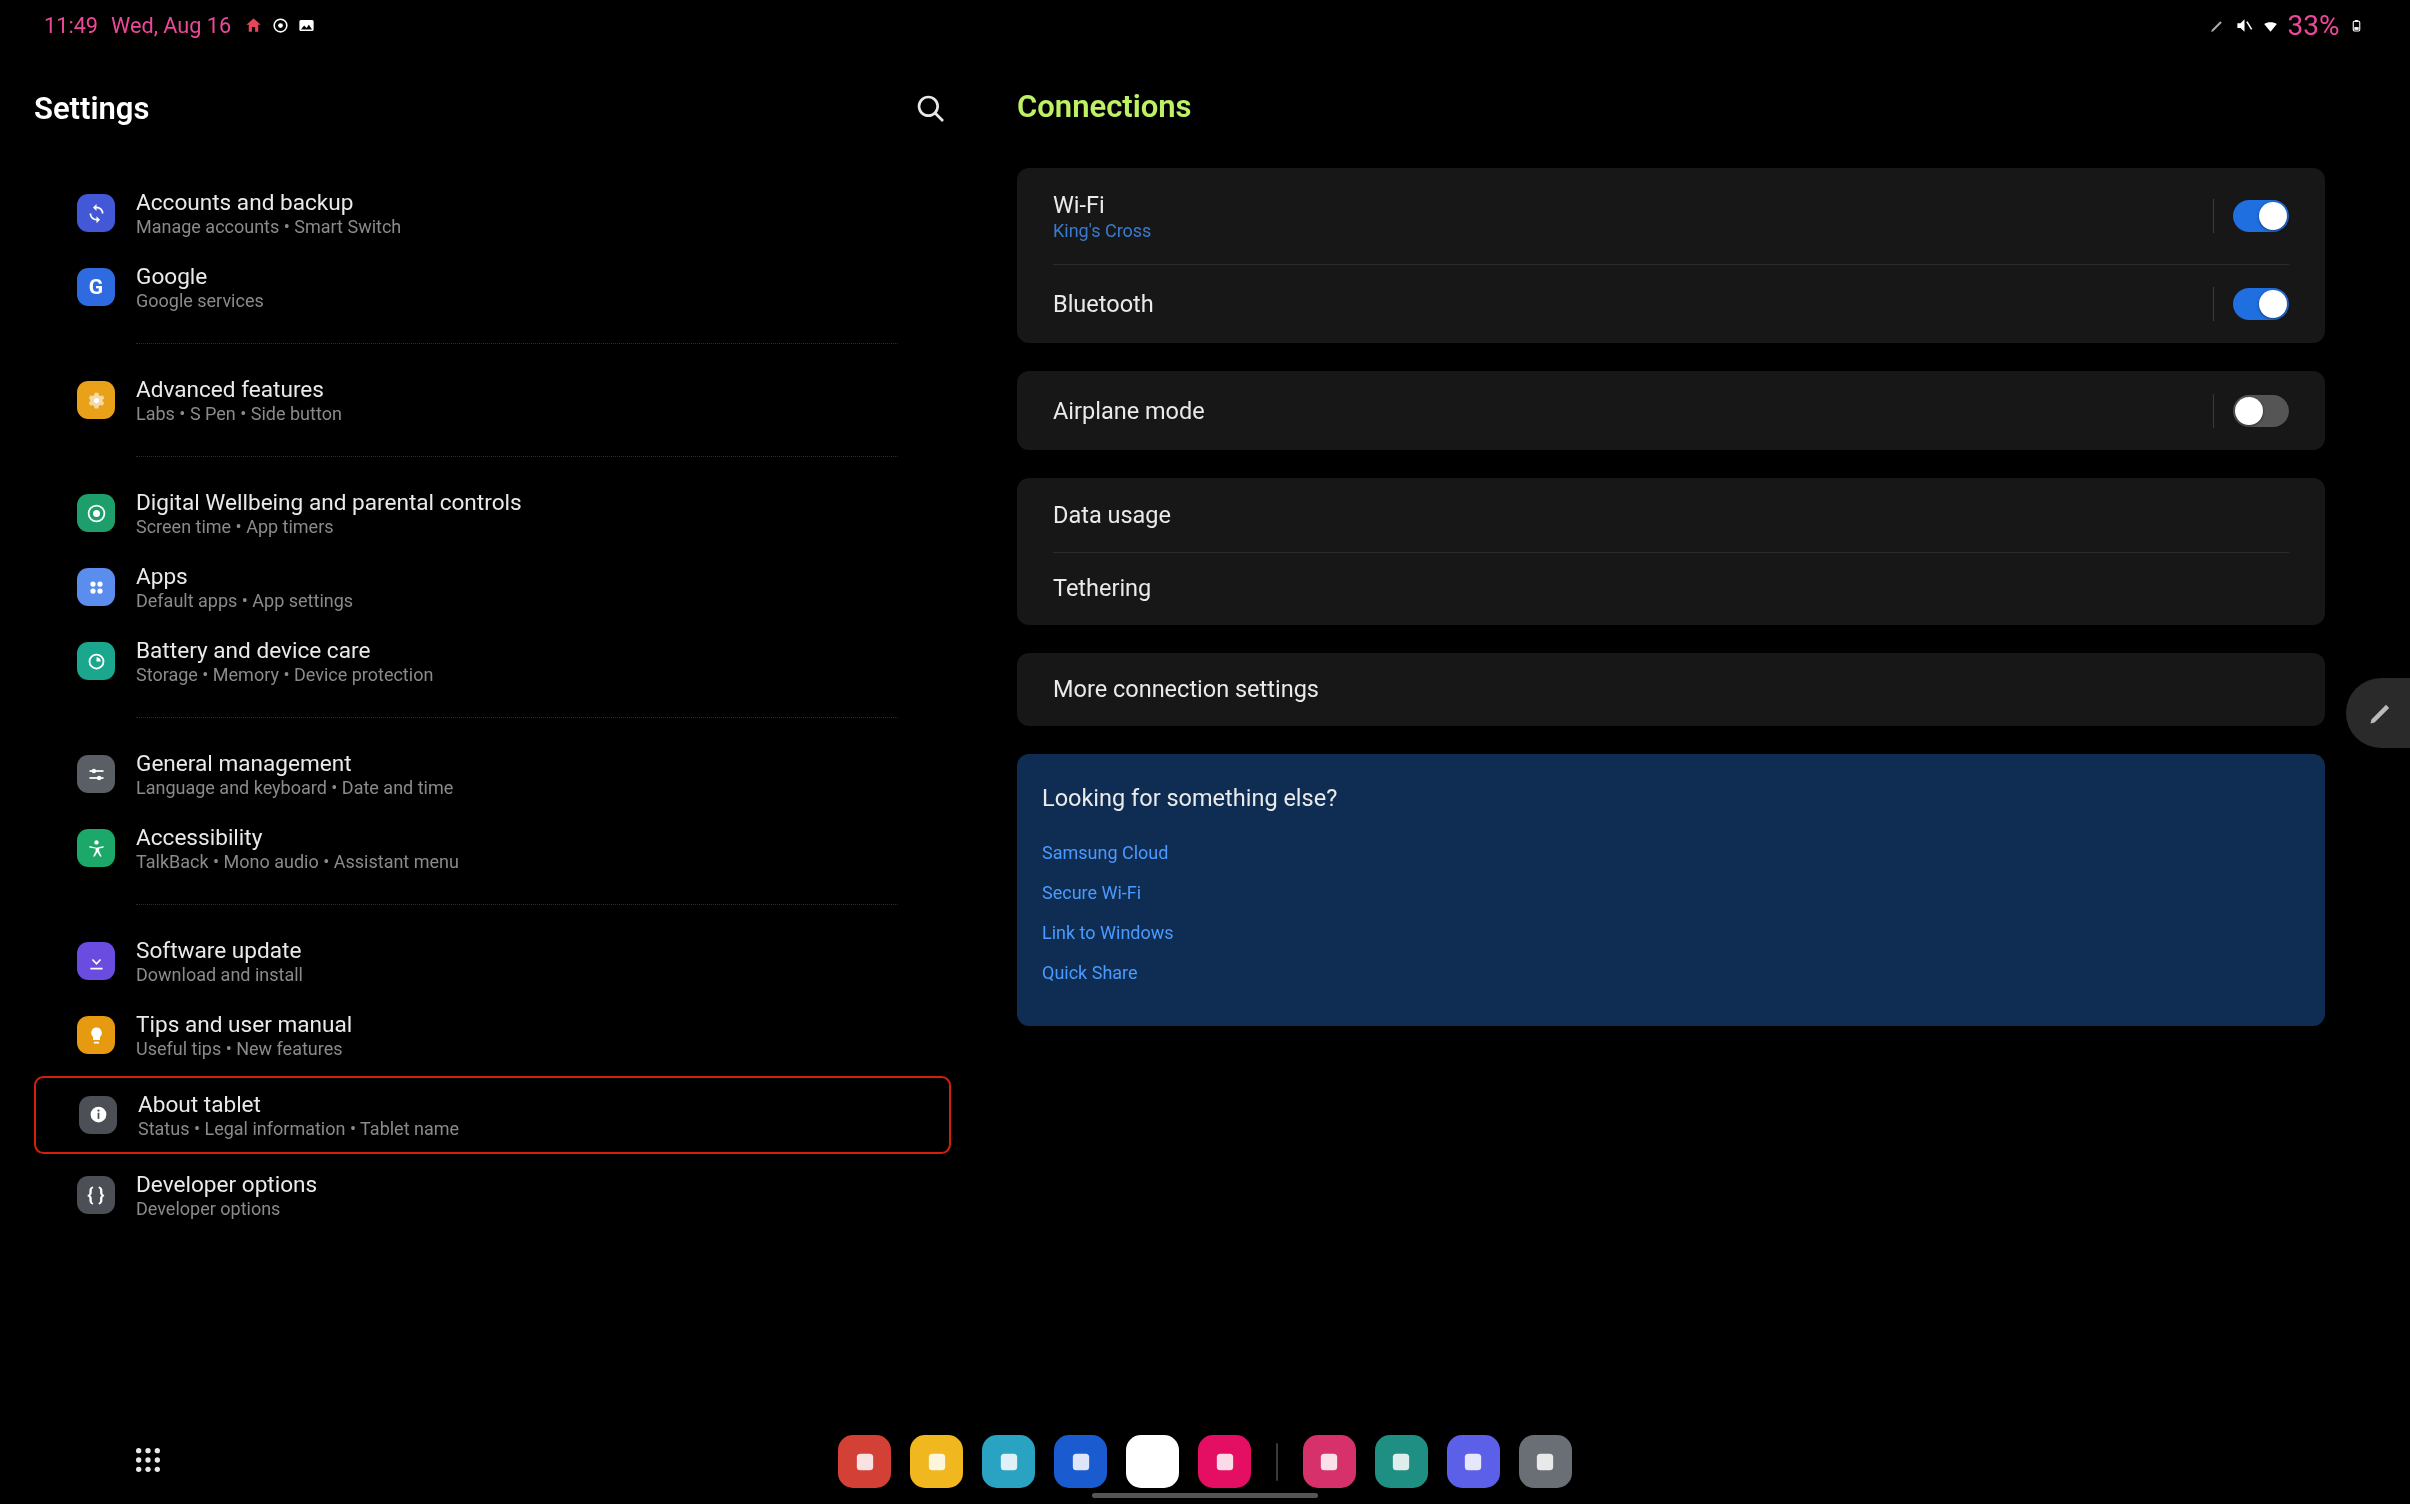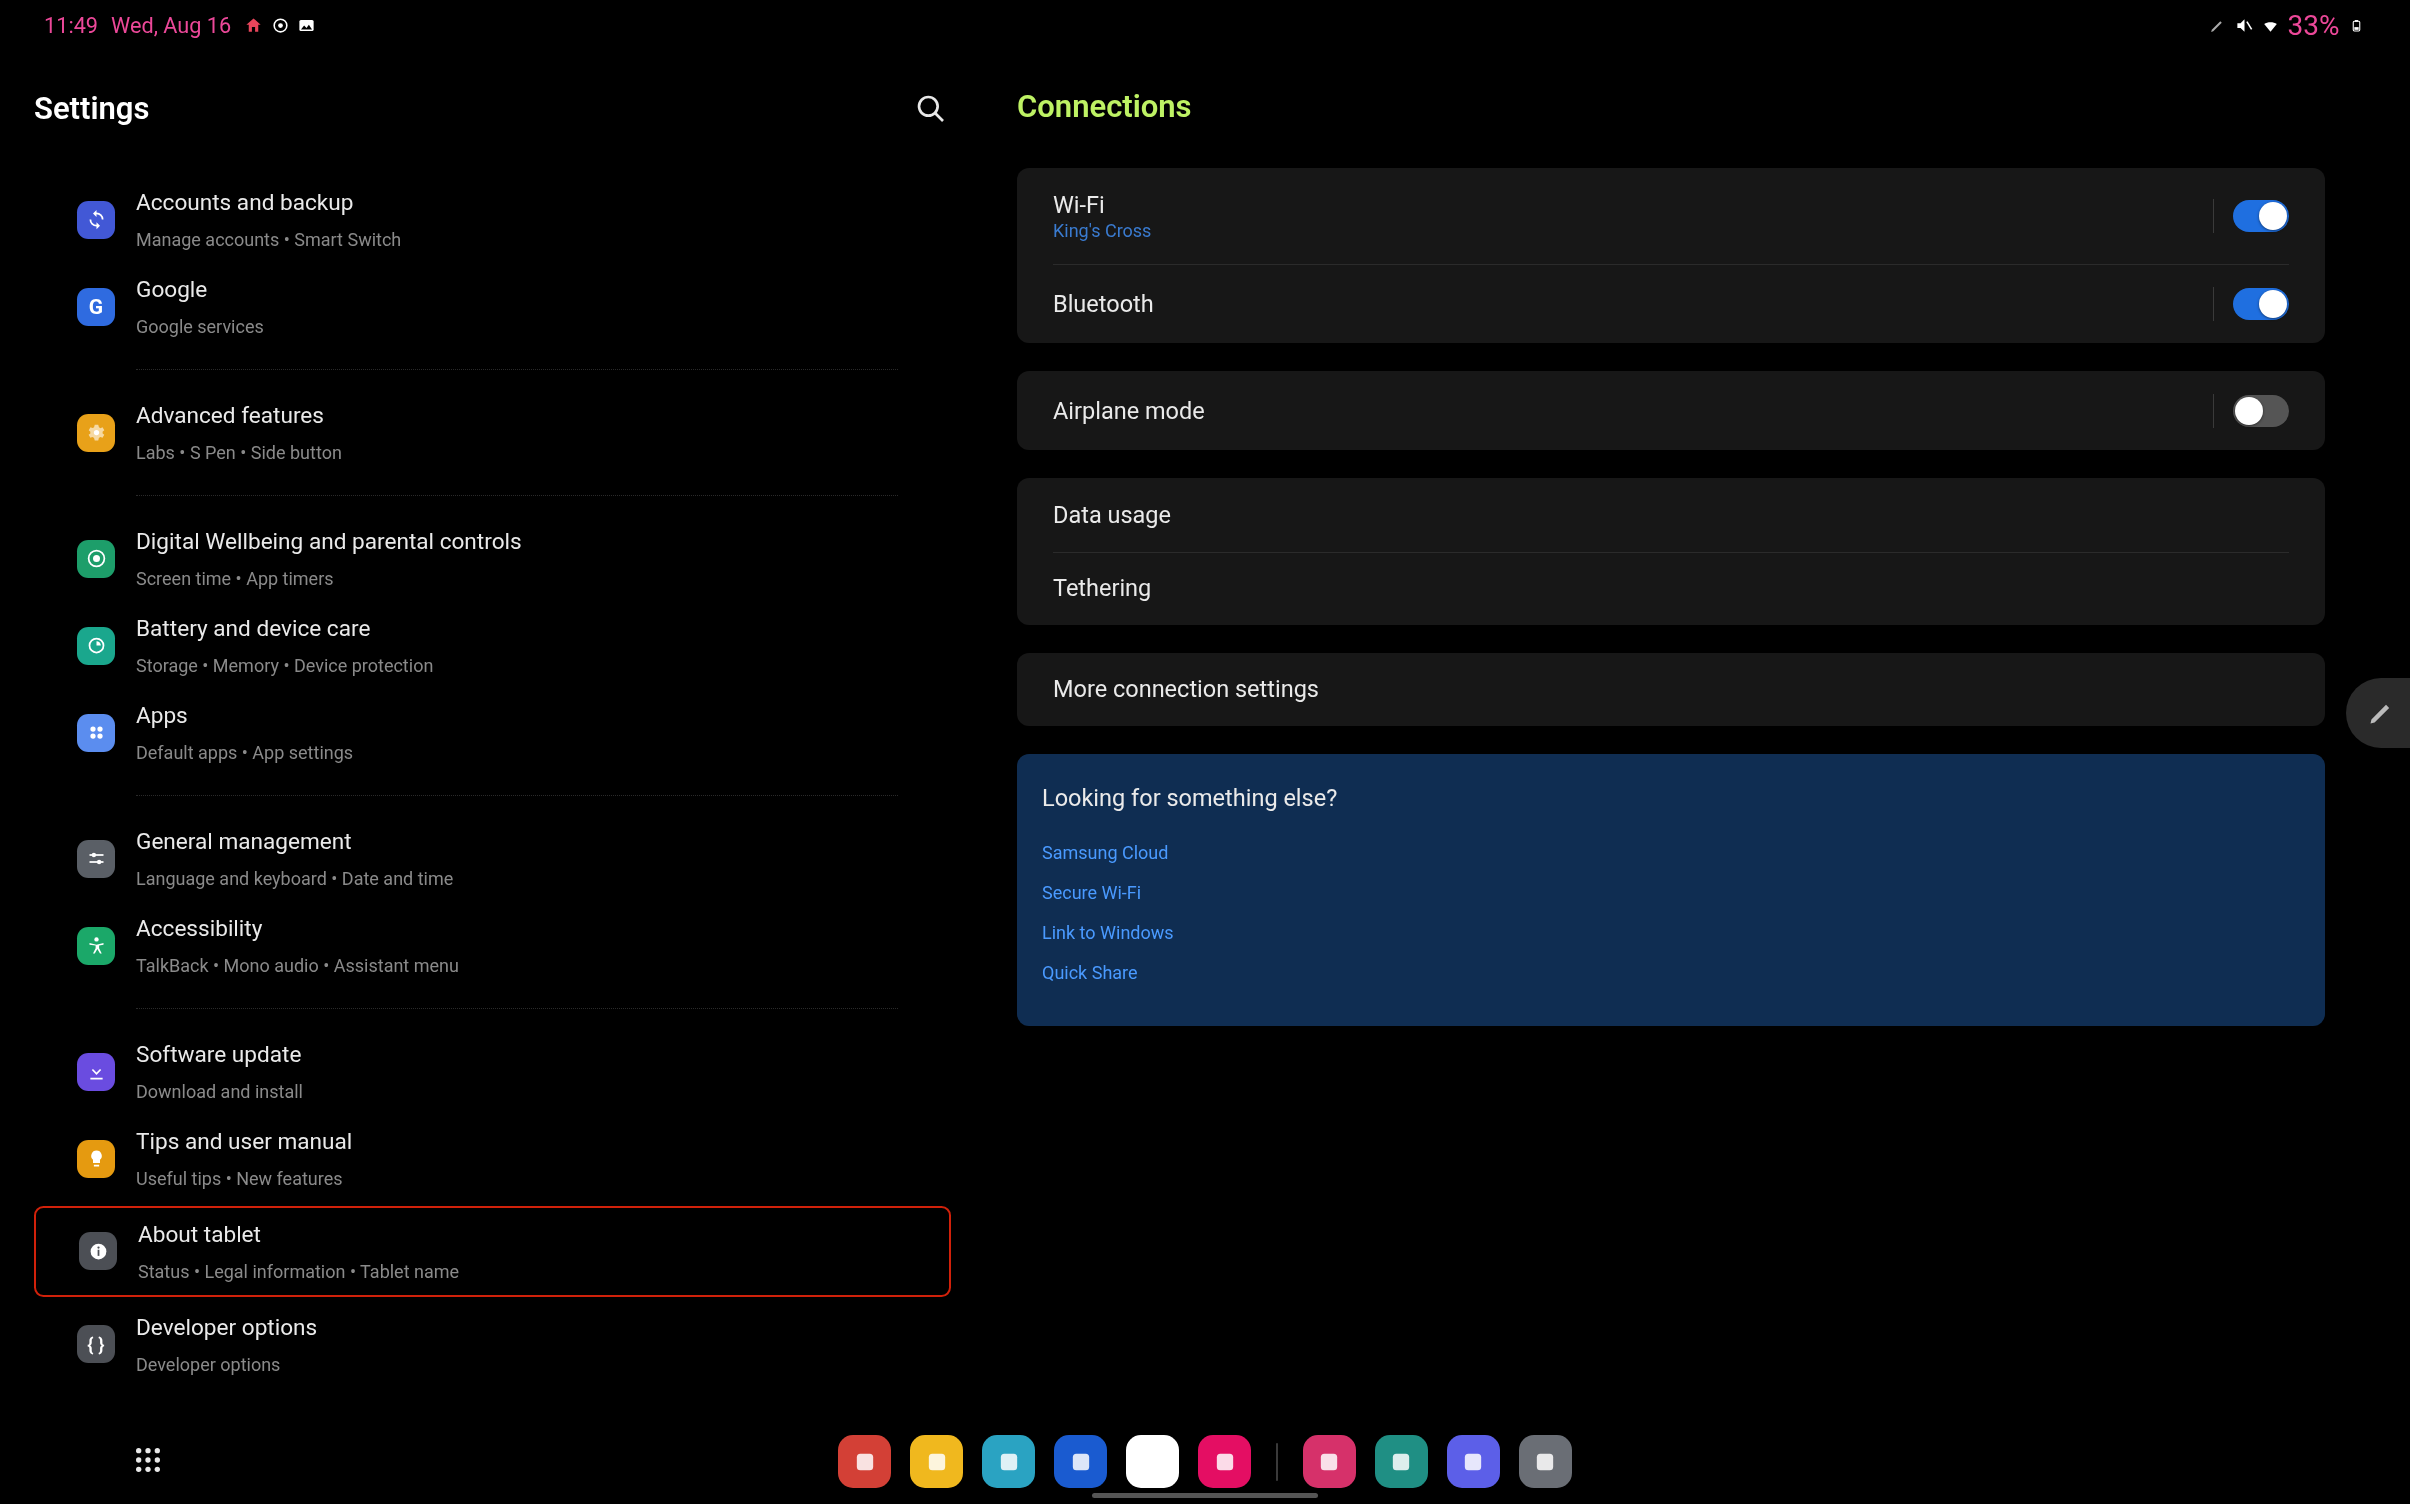--- a/index.html
+++ b/index.html
@@ -18,21 +18,21 @@
   .right-pane { flex: 1; padding: 0 85px 0 28px; }
   
   .left-header { display: flex; align-items: center; justify-content: space-between; padding: 32px 0 47px 0; }
   .left-title { font-size: 31px; font-weight: 600; color: #fff; }
   .search-btn { width: 41px; height: 41px; display: flex; align-items: center; justify-content: center; cursor: pointer; }
   
   .settings-list { overflow-y: auto; height: calc(100% - 113px); }
   .settings-item { display: flex; align-items: center; gap: 21px; padding: 13px 9.4px 13px 43px; cursor: pointer; border-radius: 9.4px; }
   .settings-item.highlighted { border: 2.8px solid #d1210a; margin: 3.8px 0; }
   .si-icon { width: 38px; height: 38px; border-radius: 11.3px; display: flex; align-items: center; justify-content: center; flex-shrink: 0; }
-  .si-text { display: flex; flex-direction: column; gap: 13px; }
+  .si-text { display: flex; flex-direction: column; gap: 0; }
   .si-title { font-size: 22.6px; color: #eaeaea; }
   .si-sub { font-size: 18px; color: #8a8a8a; }
   .divider { height: 0.9px; margin: 19px 53px 19px 102px; border-top: 1.9px dotted #2a2a2a; }
   
   .right-title { font-size: 31px; font-weight: 600; color: #bef264; padding: 32px 0 43px 0; }
   
   .card { background: #171717; border-radius: 12px; margin-bottom: 28px; overflow: hidden; }
   .card-row { display: flex; align-items: center; justify-content: space-between; padding: 22.6px 36px; cursor: pointer; position: relative; }
   .card-row + .card-row::before { content: ""; position: absolute; top: 0; left: 36px; right: 36px; height: 0.9px; background: #2b2b2b; }
   .cr-left { display: flex; flex-direction: column; gap: 1.9px; }
@@ -185,43 +185,43 @@
               <circle cx="12" cy="12" r="9" fill="none" stroke="#fff" stroke-width="2"></circle>
               <circle cx="12" cy="12" r="4" fill="#fff"></circle>
             </svg>
           </div>
     <div class="si-text">
       <div class="si-title">Digital Wellbeing and parental controls</div>
       <div class="si-sub">Screen time  •  App timers</div>
     </div>
   </div>
         <div class="settings-item">
-    <div class="si-icon bg-teal">
-            <svg viewBox="0 0 24 24" width="21" height="21">
-              <circle cx="12" cy="12" r="8" fill="none" stroke="#fff" stroke-width="2"></circle>
-              <path fill="#fff" d="M12 7a5 5 0 015 5h-5z"></path>
-            </svg>
-          </div>
-    <div class="si-text">
-      <div class="si-title">Battery and device care</div>
-      <div class="si-sub">Storage  •  Memory  •  Device protection</div>
-    </div>
-  </div>
-        <div class="settings-item">
     <div class="si-icon bg-lightblue">
             <svg viewBox="0 0 24 24" width="21" height="21">
               <circle cx="8" cy="8" r="3" fill="#fff"></circle>
               <circle cx="16" cy="8" r="3" fill="#fff"></circle>
               <circle cx="8" cy="16" r="3" fill="#fff"></circle>
               <circle cx="16" cy="16" r="3" fill="#fff"></circle>
             </svg>
           </div>
     <div class="si-text">
       <div class="si-title">Apps</div>
       <div class="si-sub">Default apps  •  App settings</div>
+    </div>
+  </div>
+        <div class="settings-item">
+    <div class="si-icon bg-teal">
+            <svg viewBox="0 0 24 24" width="21" height="21">
+              <circle cx="12" cy="12" r="8" fill="none" stroke="#fff" stroke-width="2"></circle>
+              <path fill="#fff" d="M12 7a5 5 0 015 5h-5z"></path>
+            </svg>
+          </div>
+    <div class="si-text">
+      <div class="si-title">Battery and device care</div>
+      <div class="si-sub">Storage  •  Memory  •  Device protection</div>
     </div>
   </div>
         <div class="divider"></div>
         <div class="settings-item">
     <div class="si-icon bg-gray">
             <svg viewBox="0 0 24 24" width="21" height="21">
               <line x1="4" y1="8" x2="20" y2="8" stroke="#fff" stroke-width="2"></line>
               <line x1="4" y1="16" x2="20" y2="16" stroke="#fff" stroke-width="2"></line>
               <circle cx="9" cy="8" r="2.5" fill="#fff"></circle>
               <circle cx="15" cy="16" r="2.5" fill="#fff"></circle>

